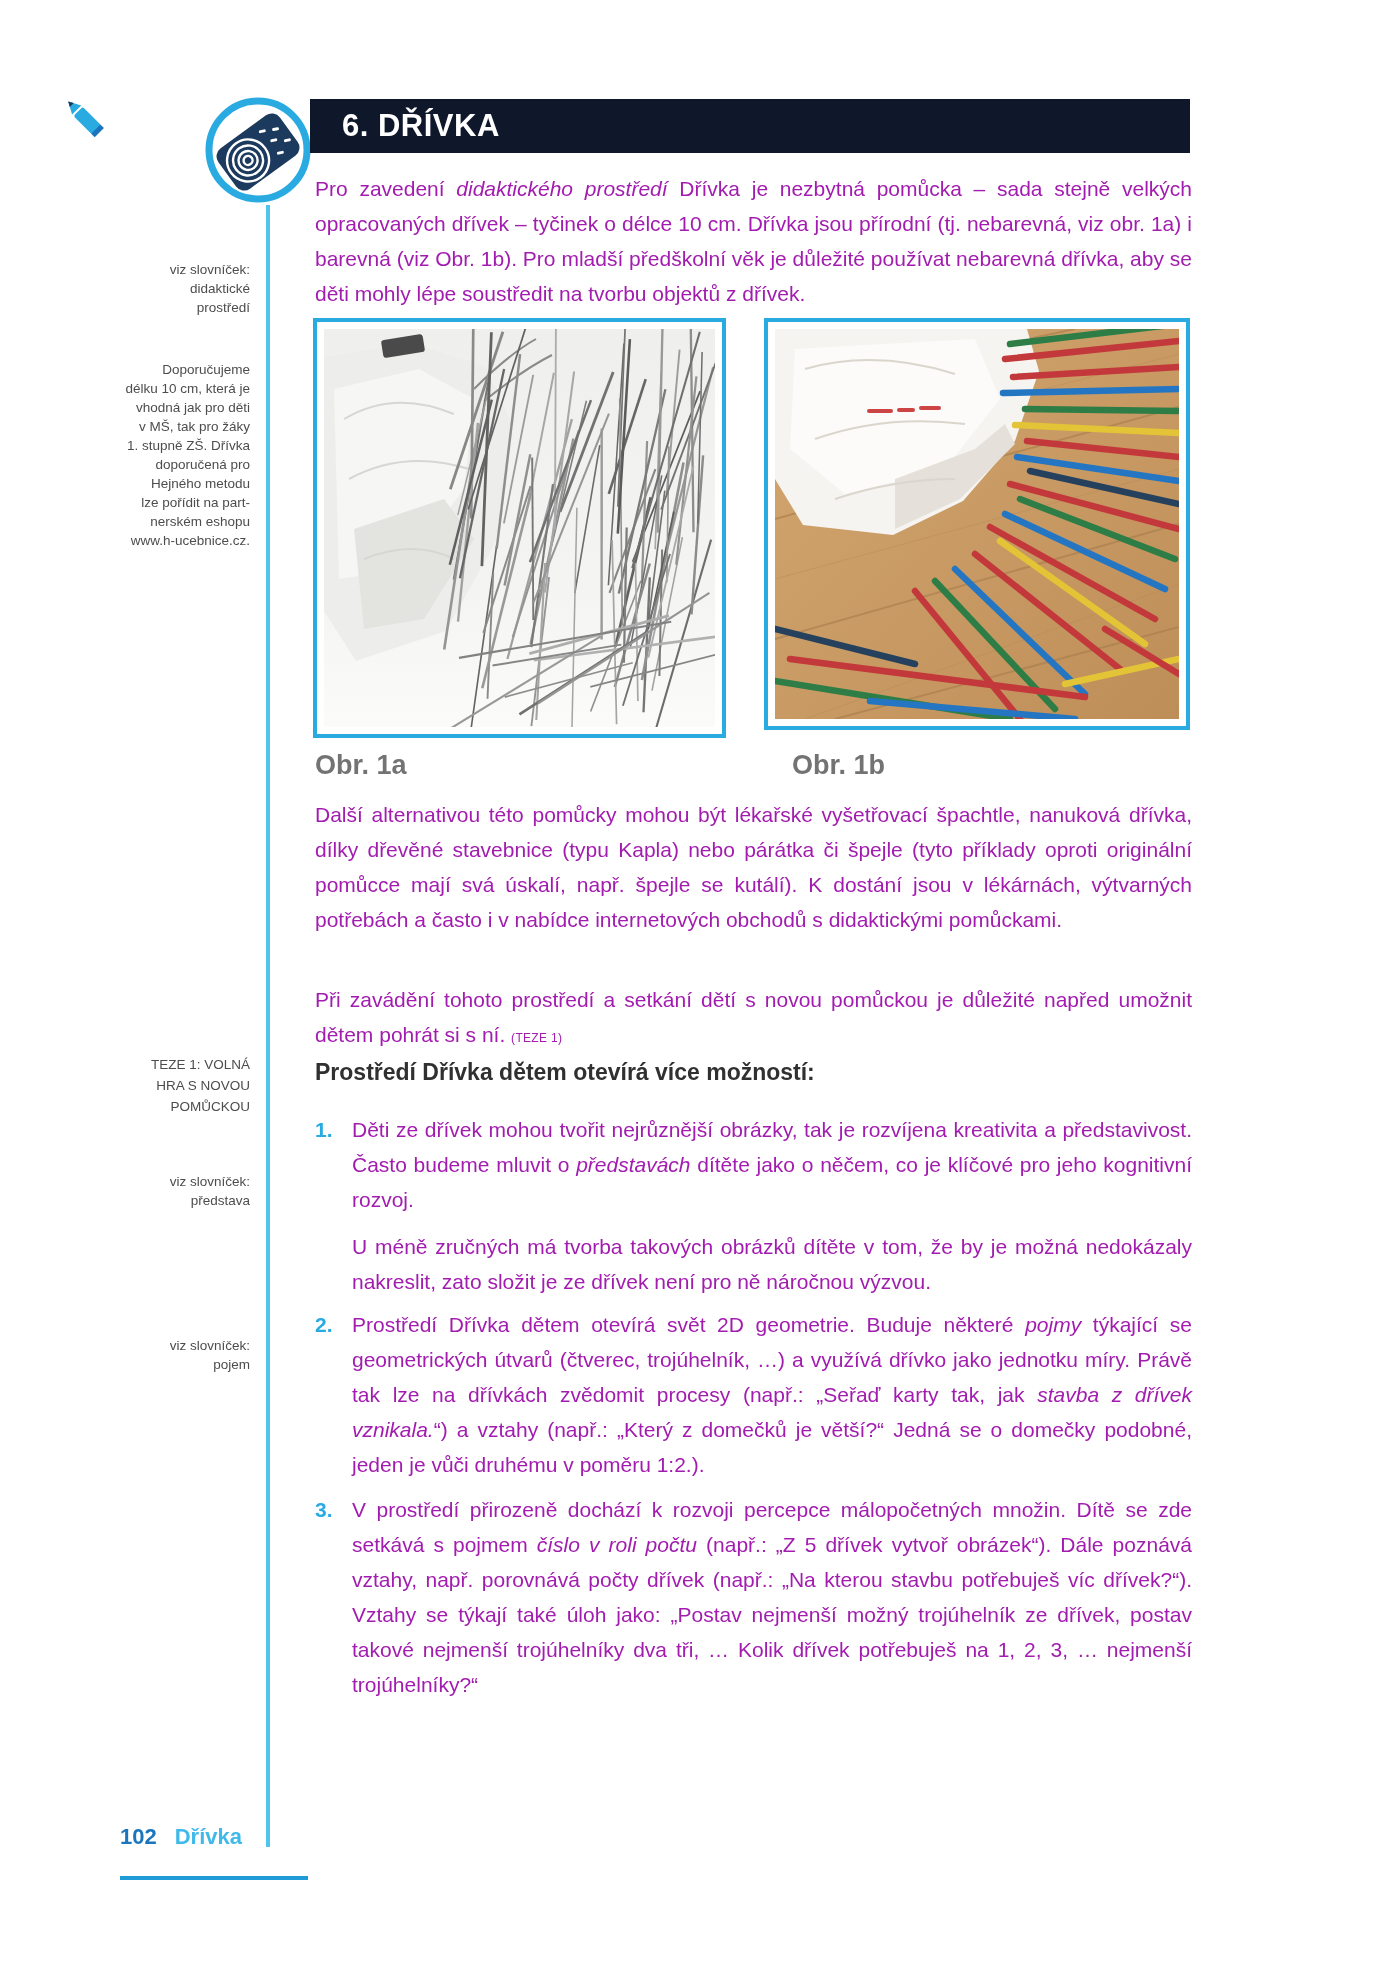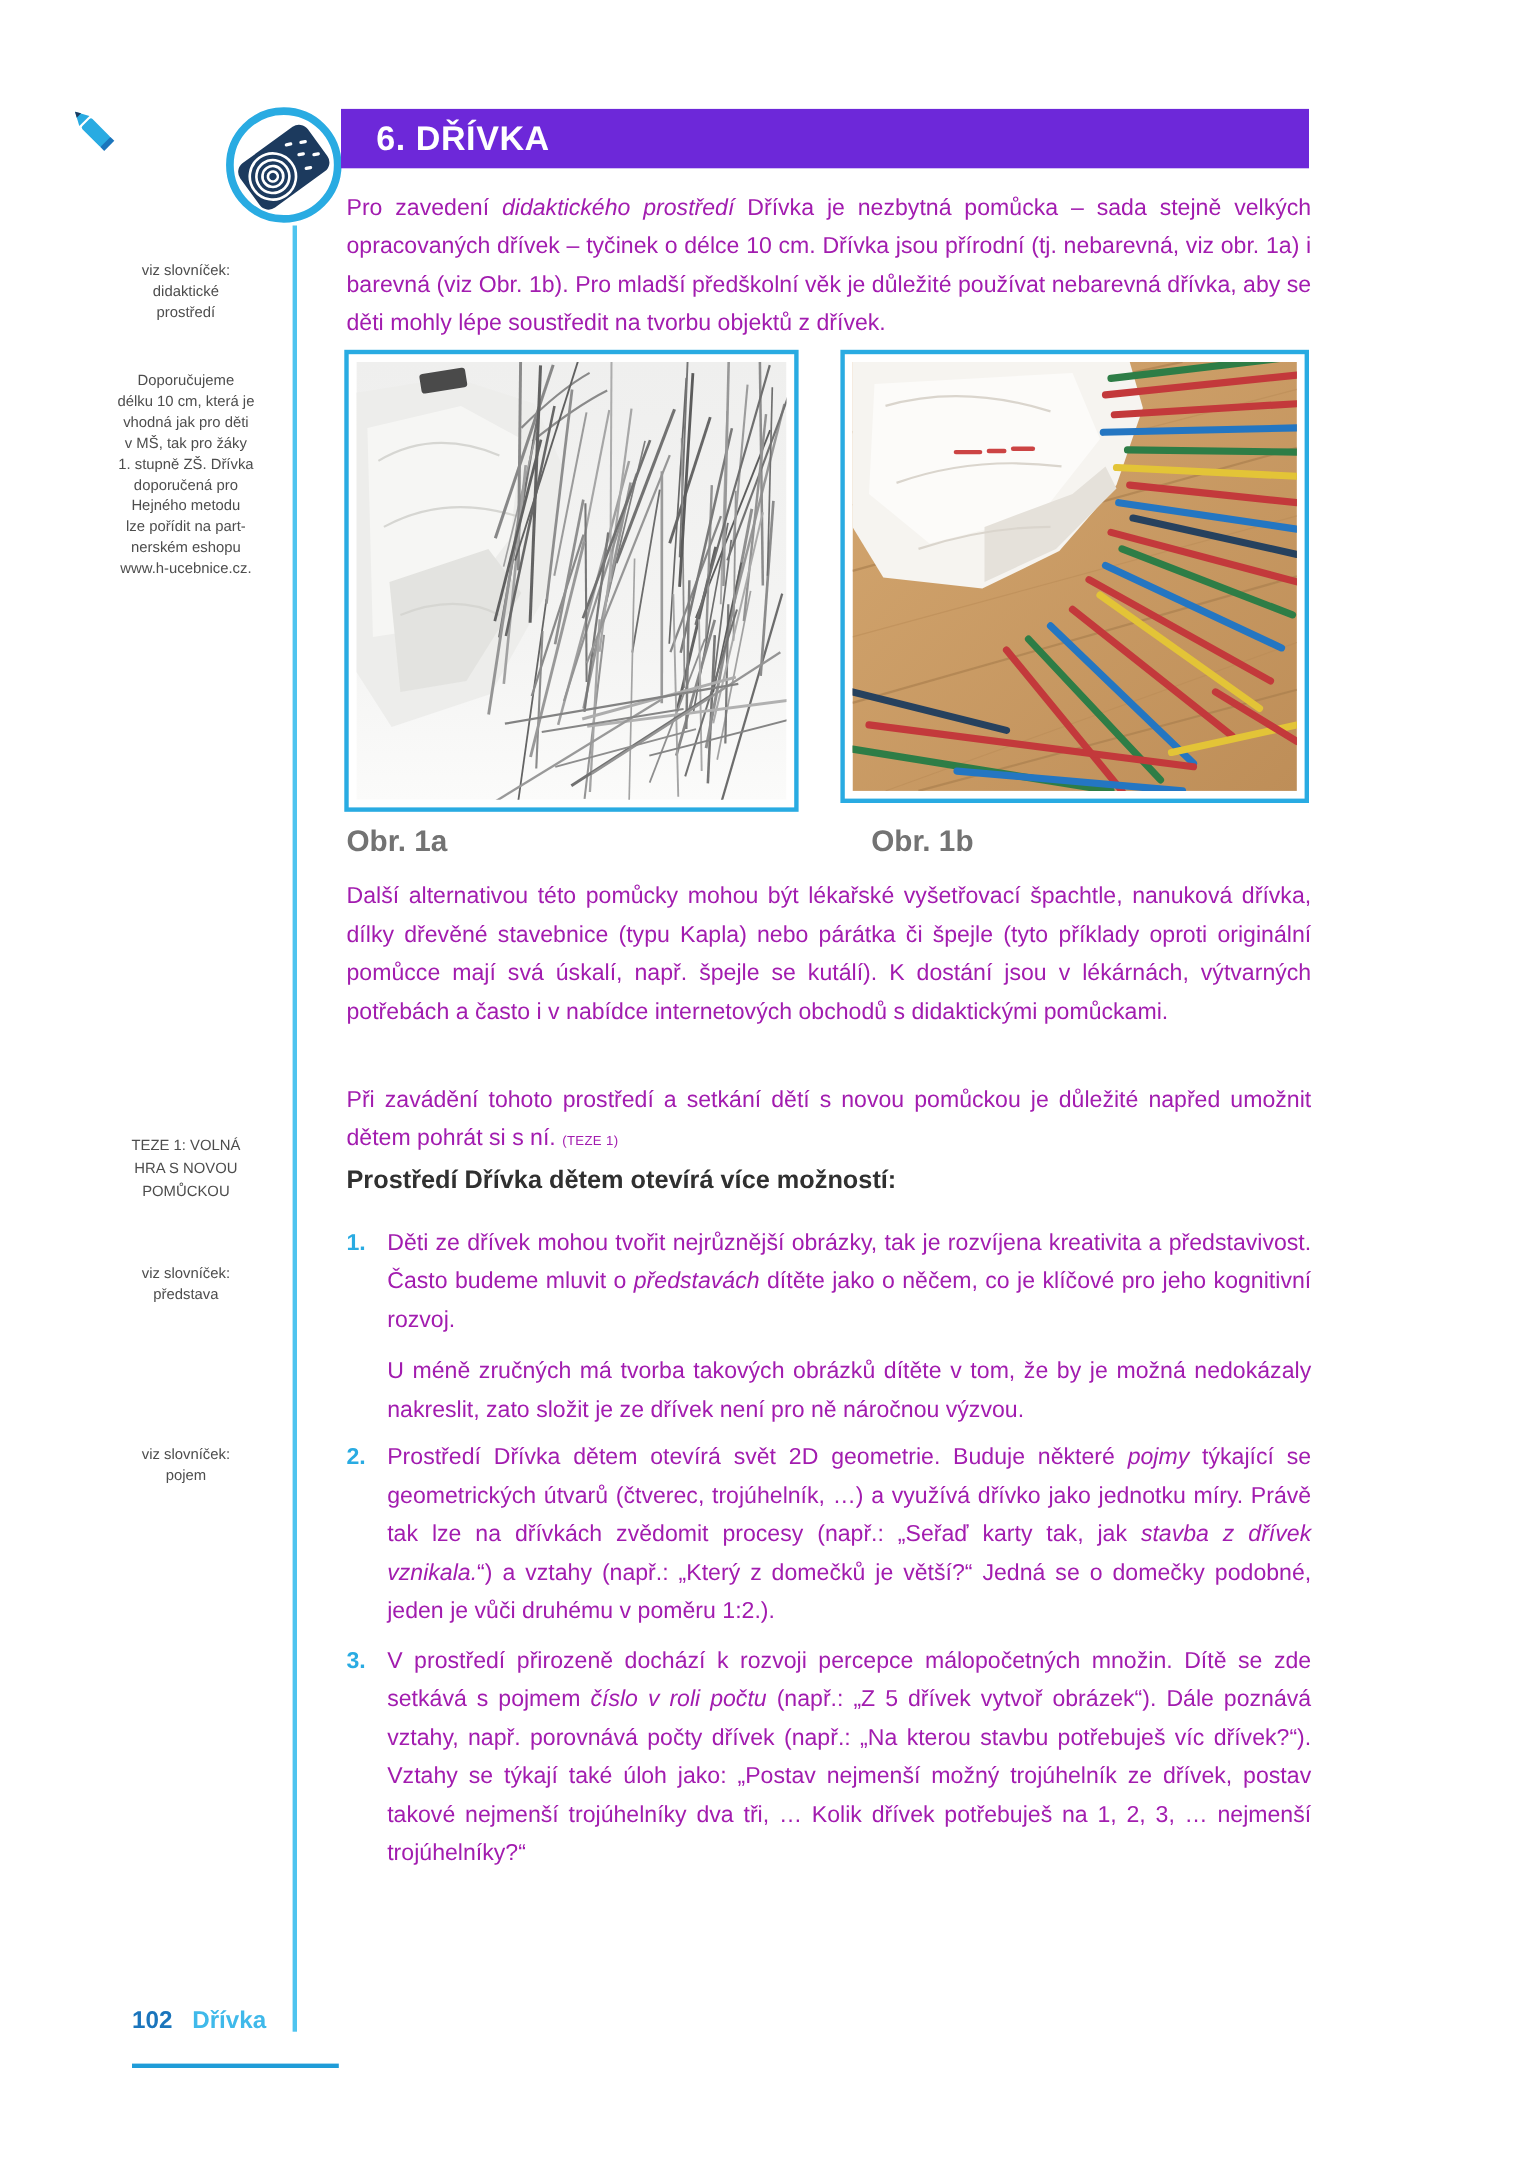--- a/index.html
+++ b/index.html
@@ -3,35 +3,35 @@
 <meta charset="utf-8">
 <style>
   html,body{margin:0;padding:0;}
   body{
     width:1400px;height:1981px;position:relative;background:#ffffff;
     font-family:"Liberation Sans",sans-serif;color:#3f3f3f;overflow:hidden;
   }
   .abs{position:absolute;}
   
   .header-bar{
-    left:310px;top:99px;width:880px;height:54px;background:#6d28d9;
+    left:310px;top:99px;width:880px;height:54px;background:#0f172a;
     display:flex;align-items:center;
   }
   .header-title{
     color:#ffffff;font-weight:bold;font-size:31px;letter-spacing:0.5px;
     padding-left:32px;
   }
   .badge{left:204px;top:96px;width:108px;height:108px;}
   .pencil{left:50px;top:84px;width:64px;height:64px;}
   
   .vrule{left:266px;top:205px;width:4px;height:1642px;background:#4FC4EF;}
   
   .mnote{
-    width:162px;right:auto;left:88px;text-align:center;
-    font-size:13.5px;line-height:19px;color:#4d4d4d;white-space:pre-line;
+    width:162px;right:auto;left:88px;text-align:right;
+    font-size:13.5px;line-height:19px;color:#4d4d4d;white-space:pre-line;margin-top:24px;
   }
   .mnote.teze{line-height:21px;}
   
   .body-col{left:315px;width:877px;}
   .para{
     font-size:21px;line-height:35px;text-align:justify;color:#a21caf;
   }
   .seg-i{font-style:italic;}
   .seg-small{font-size:12px;letter-spacing:0.3px;}
   .bold-heading{font-size:23px;font-weight:bold;color:#303030;}

